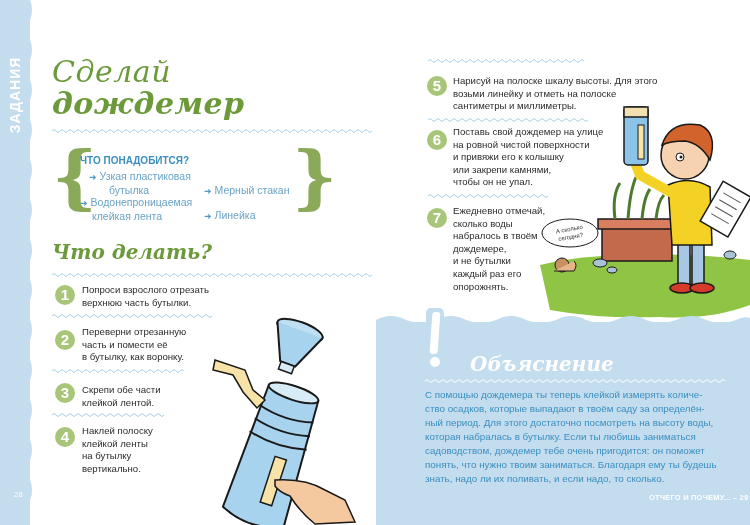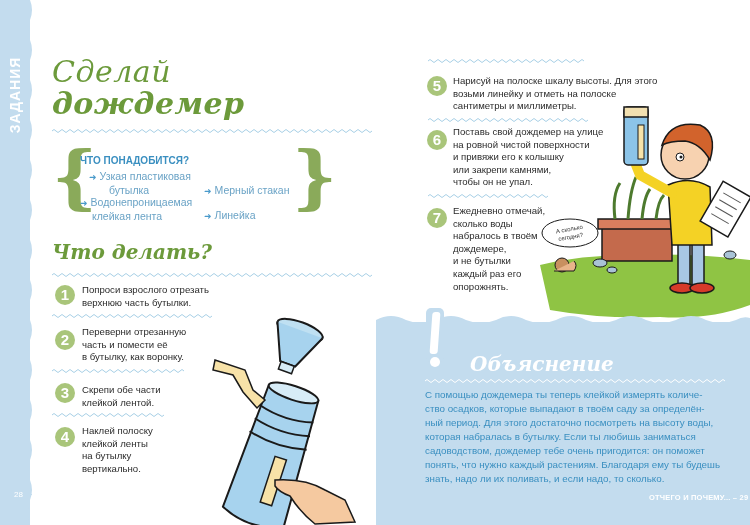--- a/index.html
+++ b/index.html
@@ -251,21 +251,21 @@
   <svg viewBox="0 0 300 6" preserveAspectRatio="none">
       <path d="M0 3 Q2 0 4 3 T8 3 T12 3 T16 3 T20 3 T24 3 T28 3 T32 3 T36 3 T40 3 T44 3 T48 3 T52 3 T56 3 T60 3 T64 3 T68 3 T72 3 T76 3 T80 3 T84 3 T88 3 T92 3 T96 3 T100 3 T104 3 T108 3 T112 3 T116 3 T120 3 T124 3 T128 3 T132 3 T136 3 T140 3 T144 3 T148 3 T152 3 T156 3 T160 3 T164 3 T168 3 T172 3 T176 3 T180 3 T184 3 T188 3 T192 3 T196 3 T200 3 T204 3 T208 3 T212 3 T216 3 T220 3 T224 3 T228 3 T232 3 T236 3 T240 3 T244 3 T248 3 T252 3 T256 3 T260 3 T264 3 T268 3 T272 3 T276 3 T280 3 T284 3 T288 3 T292 3 T296 3 T300 3" fill="none" stroke="#ffffff" stroke-width="1"></path>
     </svg>
 </div>
 <div class="explain-text">
   <span>С помощью дождемера ты теперь клейкой измерять количе-</span><br>
   <span>ство осадков, которые выпадают в твоём саду за определён-</span><br>
   <span>ный период. Для этого достаточно посмотреть на высоту воды,</span><br>
   <span>которая набралась в бутылку. Если ты любишь заниматься</span><br>
   <span>садоводством, дождемер тебе очень пригодится: он поможет</span><br>
-  <span>понять, что нужно каждый растениям. Благодаря ему ты будешь</span><br>
+  <span>понять, что нужно твоим заниматься. Благодаря ему ты будешь</span><br>
   <span>знать, надо ли их поливать, и если надо, то сколько.</span>
 </div>
 
 <div class="footer-right">
   <span>ОТЧЕГО И ПОЧЕМУ...</span>
   <span>–</span>
   <span>29</span>
 </div>
 
 </body></html>

